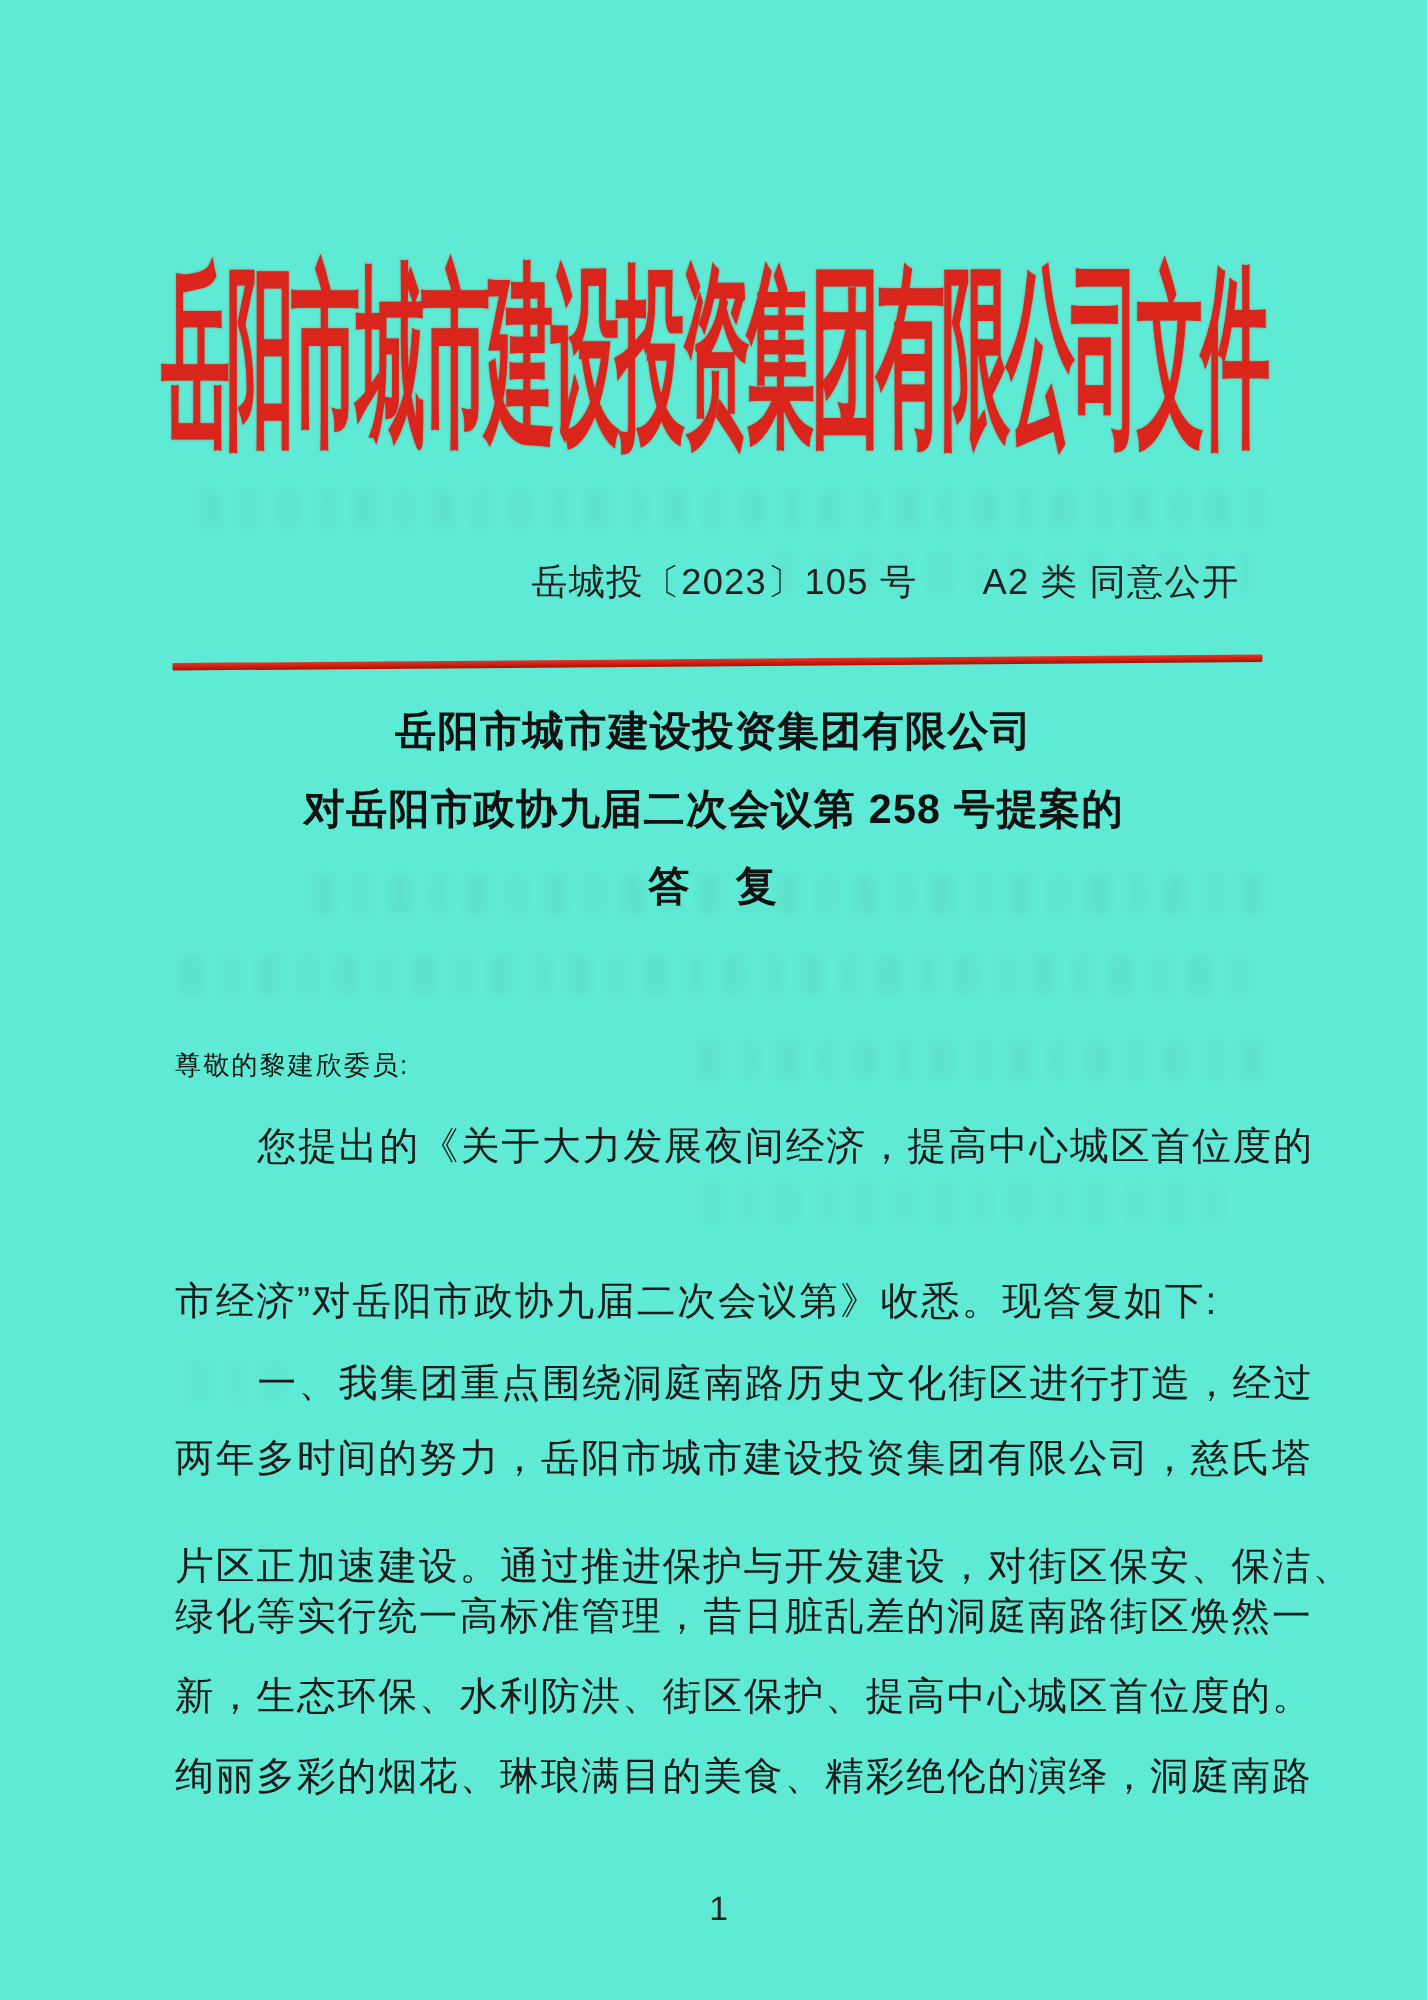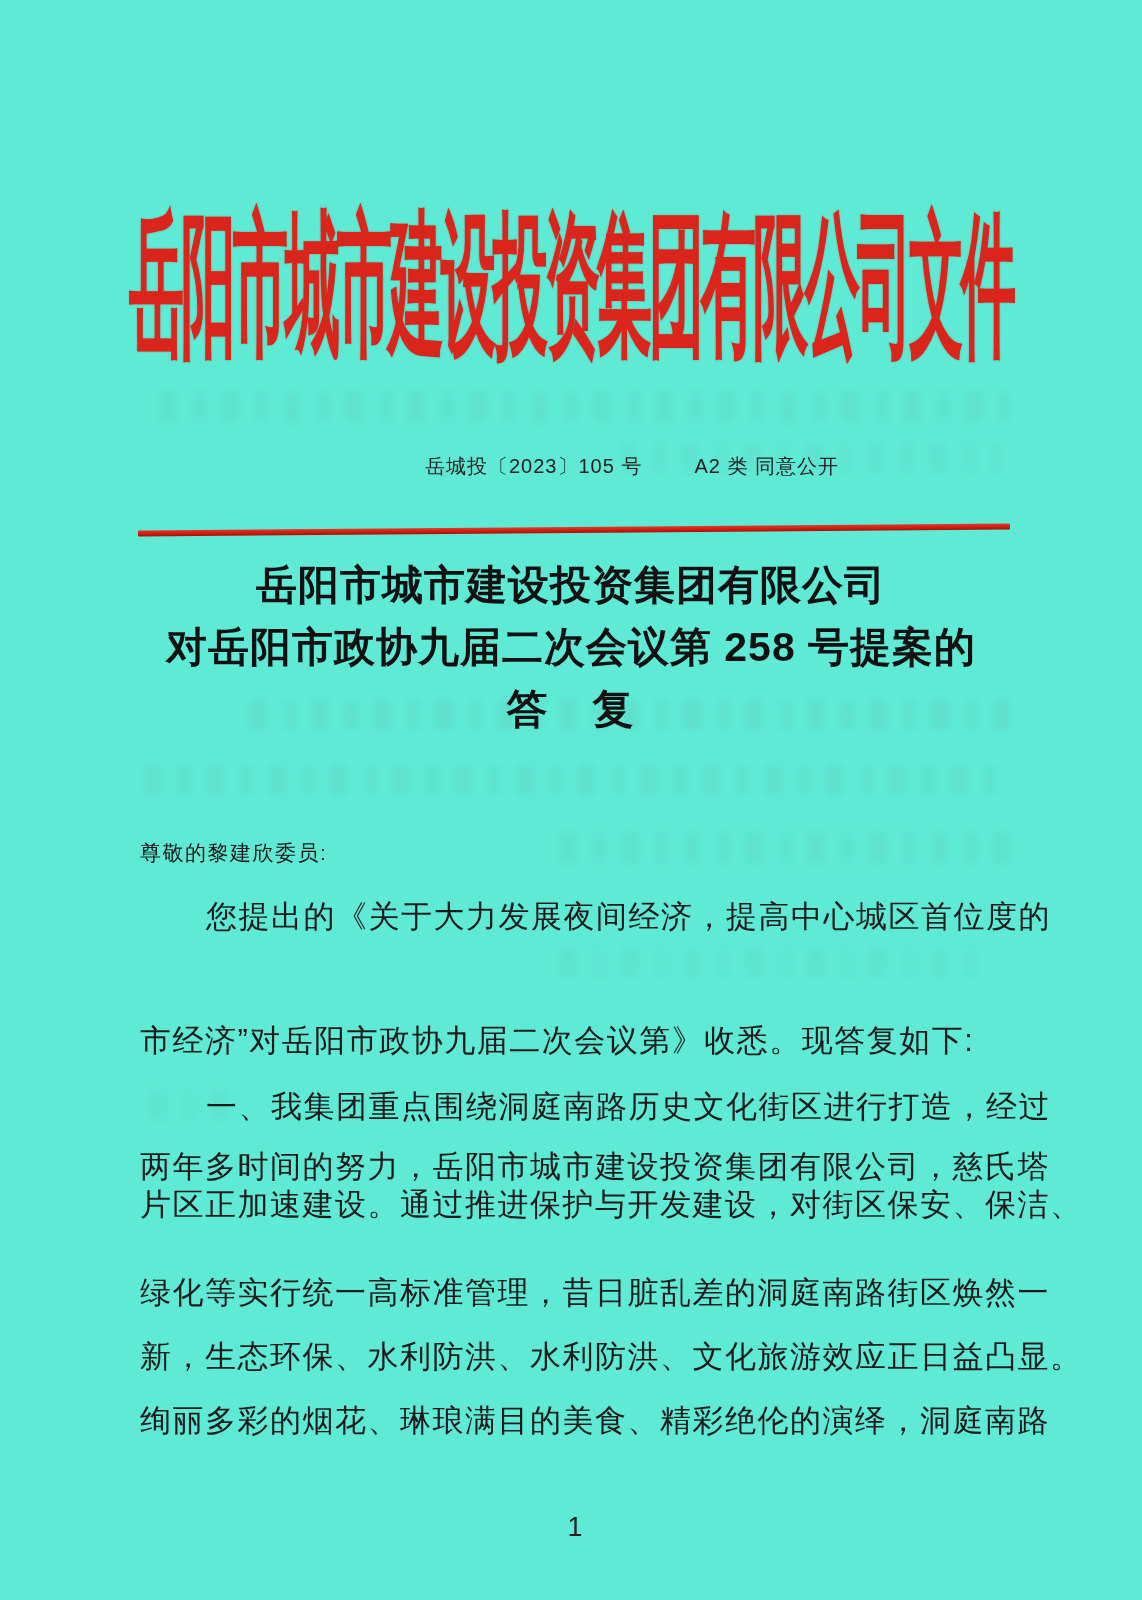--- a/index.html
+++ b/index.html
@@ -33,21 +33,21 @@
     transform: scaleY(2.85);
     transform-origin: top center;
     text-shadow: 0 0 1px rgba(200, 30, 20, 0.55);
   }
 
   
   .doc-number-row {
     position: absolute;
     top: 448px;
     left: 425px;
-    font-size: 20px;
+    font-size: 29px;
     line-height: 36px;
     white-space: nowrap;
     letter-spacing: 1px;
     color: #222;
   }
   .doc-number-row .gap {
     display: inline-block;
     width: 52px;
   }
 
@@ -63,21 +63,21 @@
     border-radius: 1px;
   }
 
   
   .doc-title {
     position: absolute;
     left: 0;
     width: 1142px;
     text-align: center;
     font-weight: bold;
-    font-size: 41px;
+    font-size: 33px;
     line-height: 50px;
     letter-spacing: 1px;
     color: #111;
     white-space: nowrap;
   }
   .title-l1 { top: 560px; }
   .title-l2 { top: 622px; }
   .title-l3 { top: 684px; letter-spacing: 2px; }
 
   
@@ -162,20 +162,20 @@
   <div class="doc-title title-l2">对岳阳市政协九届二次会议第 258 号提案的</div>
   <div class="doc-title title-l3">答　复</div>
 
   <div class="salutation">尊敬的黎建欣委员:</div>
 
   <div class="body-line indent" style="top: 896px;">您提出的《关于大力发展夜间经济，提高中心城区首位度的</div>
   <div class="body-line" style="top: 1020px;">市经济”对岳阳市政协九届二次会议第》收悉。现答复如下:</div>
 
   <div class="body-line indent" style="top: 1086px;">一、我集团重点围绕洞庭南路历史文化街区进行打造，经过</div>
   <div class="body-line" style="top: 1146px;">两年多时间的努力，岳阳市城市建设投资集团有限公司，慈氏塔</div>
-  <div class="body-line" style="top: 1184px;">片区正加速建设。通过推进保护与开发建设，对街区保安、保洁、</div>
+  <div class="body-line" style="top: 1232px;">片区正加速建设。通过推进保护与开发建设，对街区保安、保洁、</div>
   <div class="body-line" style="top: 1272px;">绿化等实行统一高标准管理，昔日脏乱差的洞庭南路街区焕然一</div>
-  <div class="body-line" style="top: 1336px;">新，生态环保、水利防洪、水利防洪、文化旅游效应正日益凸显。</div>
+  <div class="body-line" style="top: 1336px;">新，生态环保、水利防洪、街区保护、提高中心城区首位度的。</div>
   <div class="body-line" style="top: 1400px;">绚丽多彩的烟花、琳琅满目的美食、精彩绝伦的演绎，洞庭南路</div>
 
   <div class="page-number">1</div>
 
 </div>
 
 </body></html>

